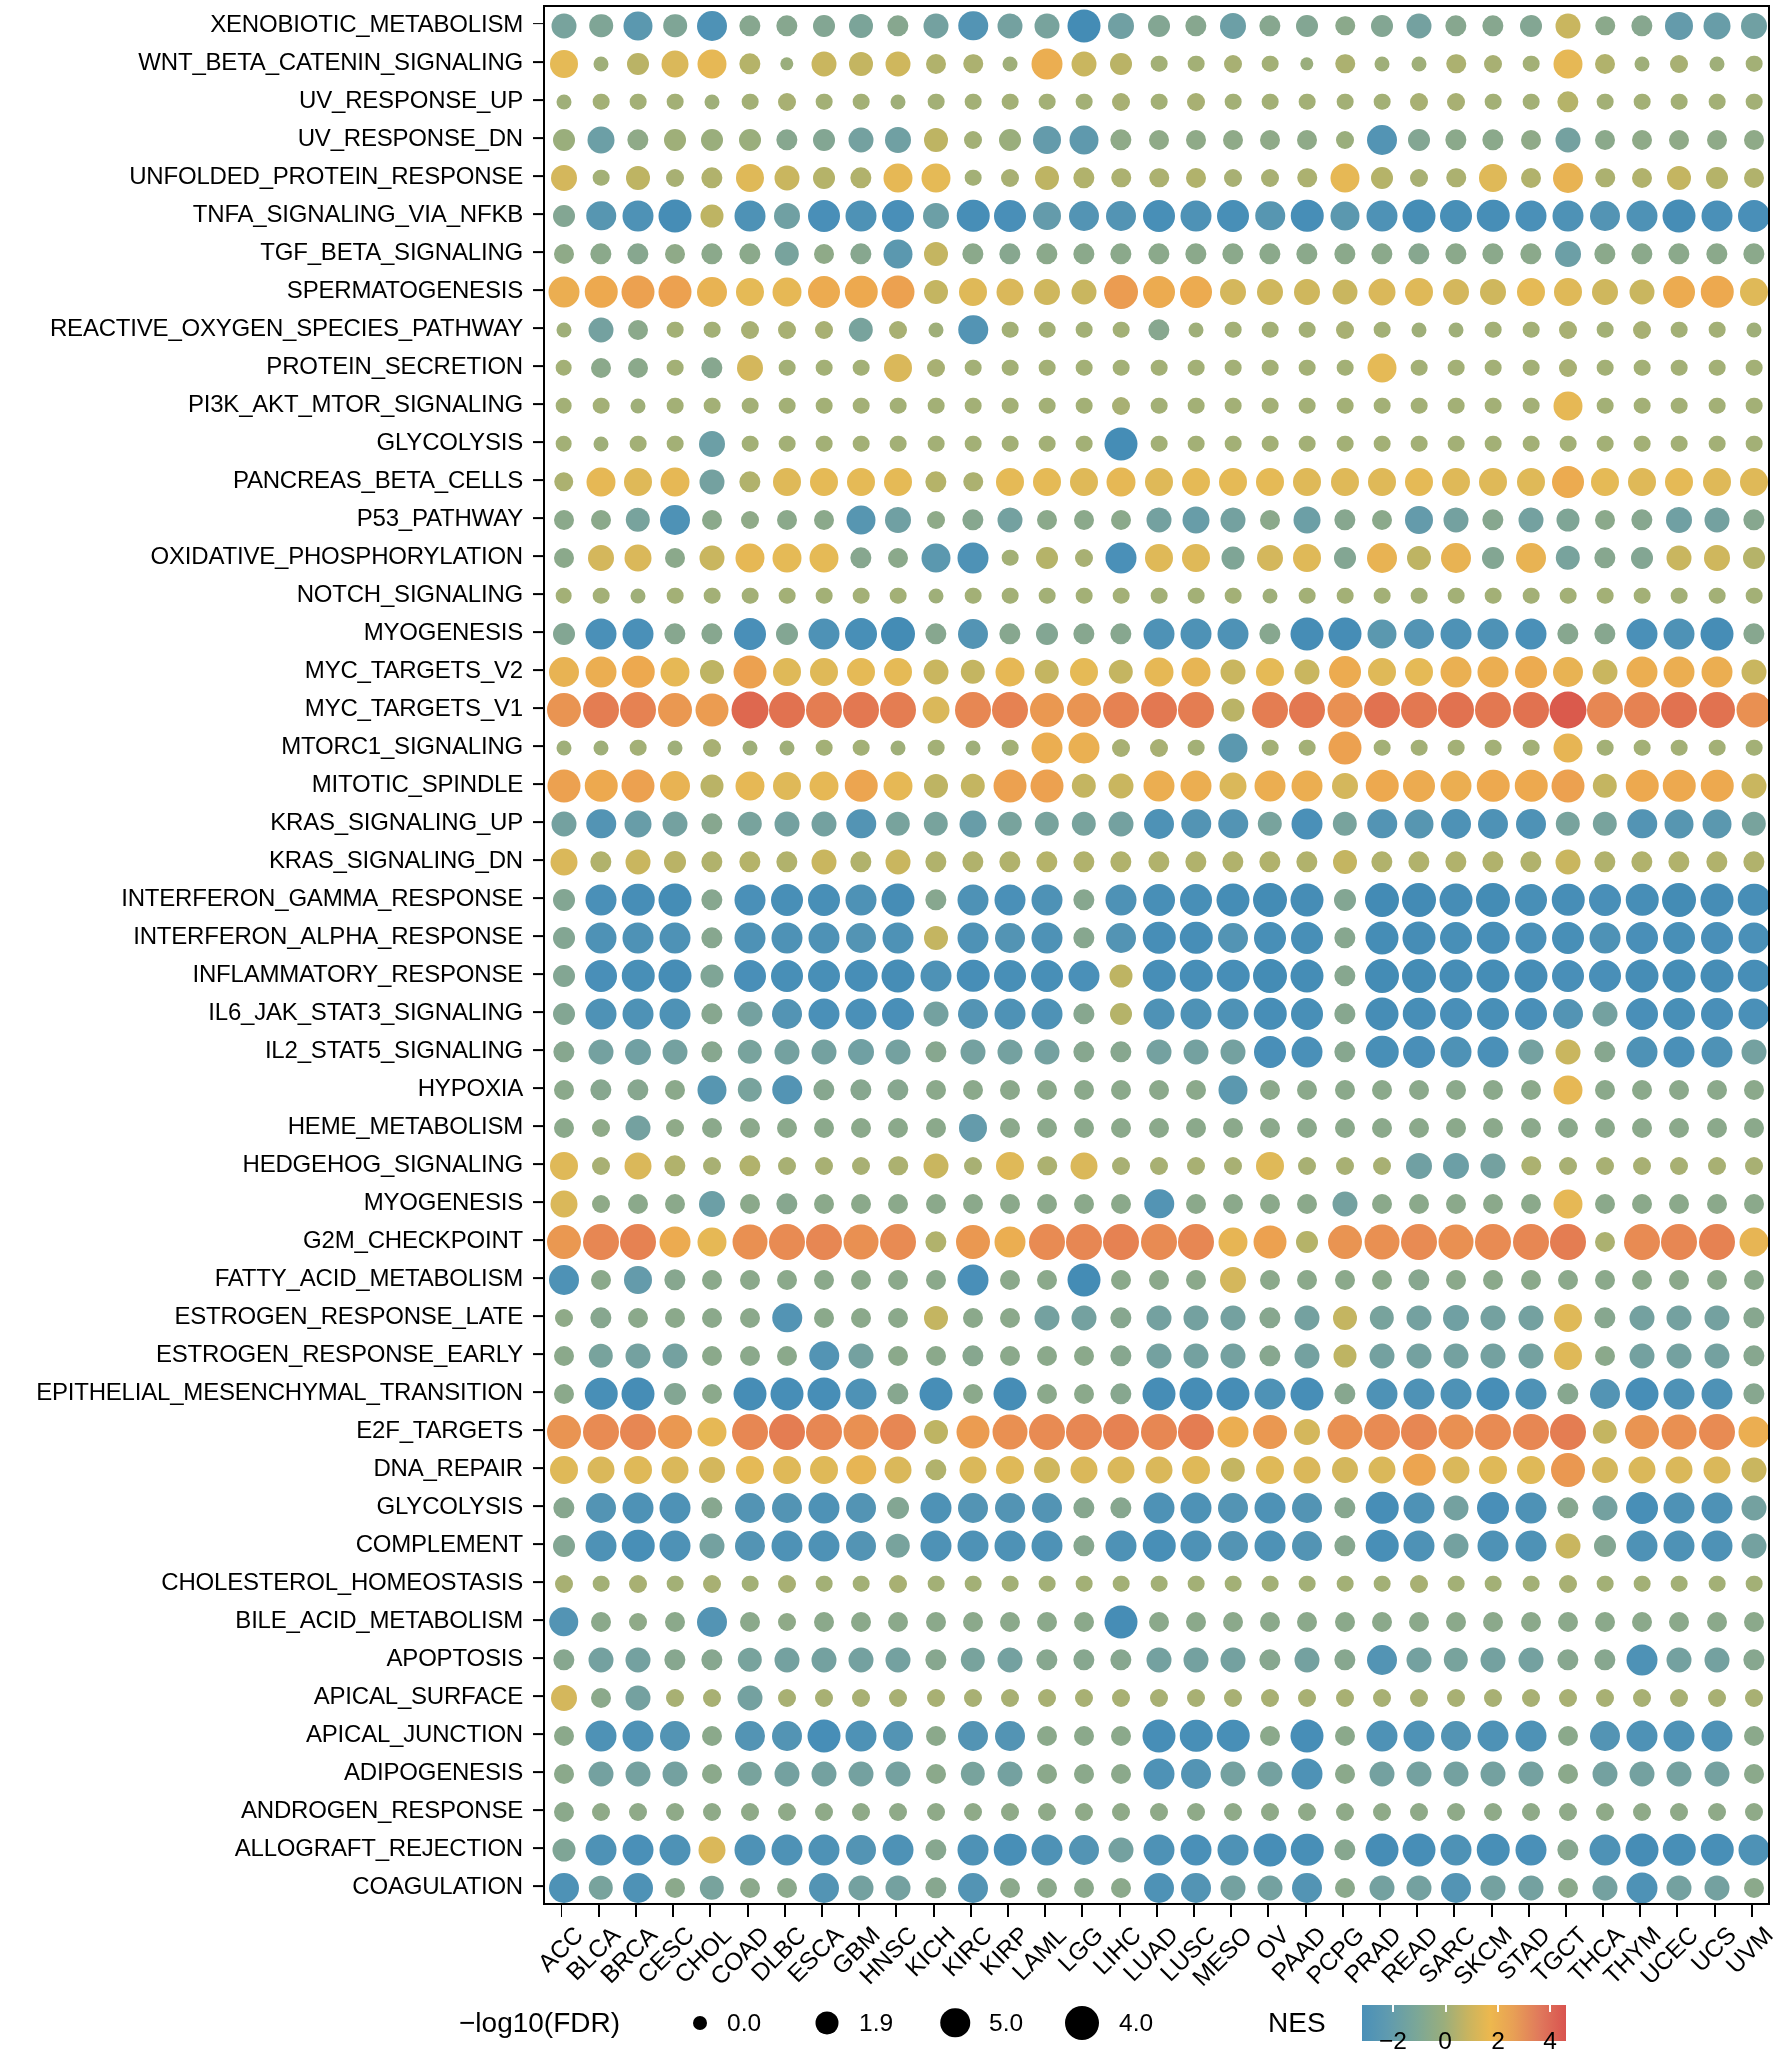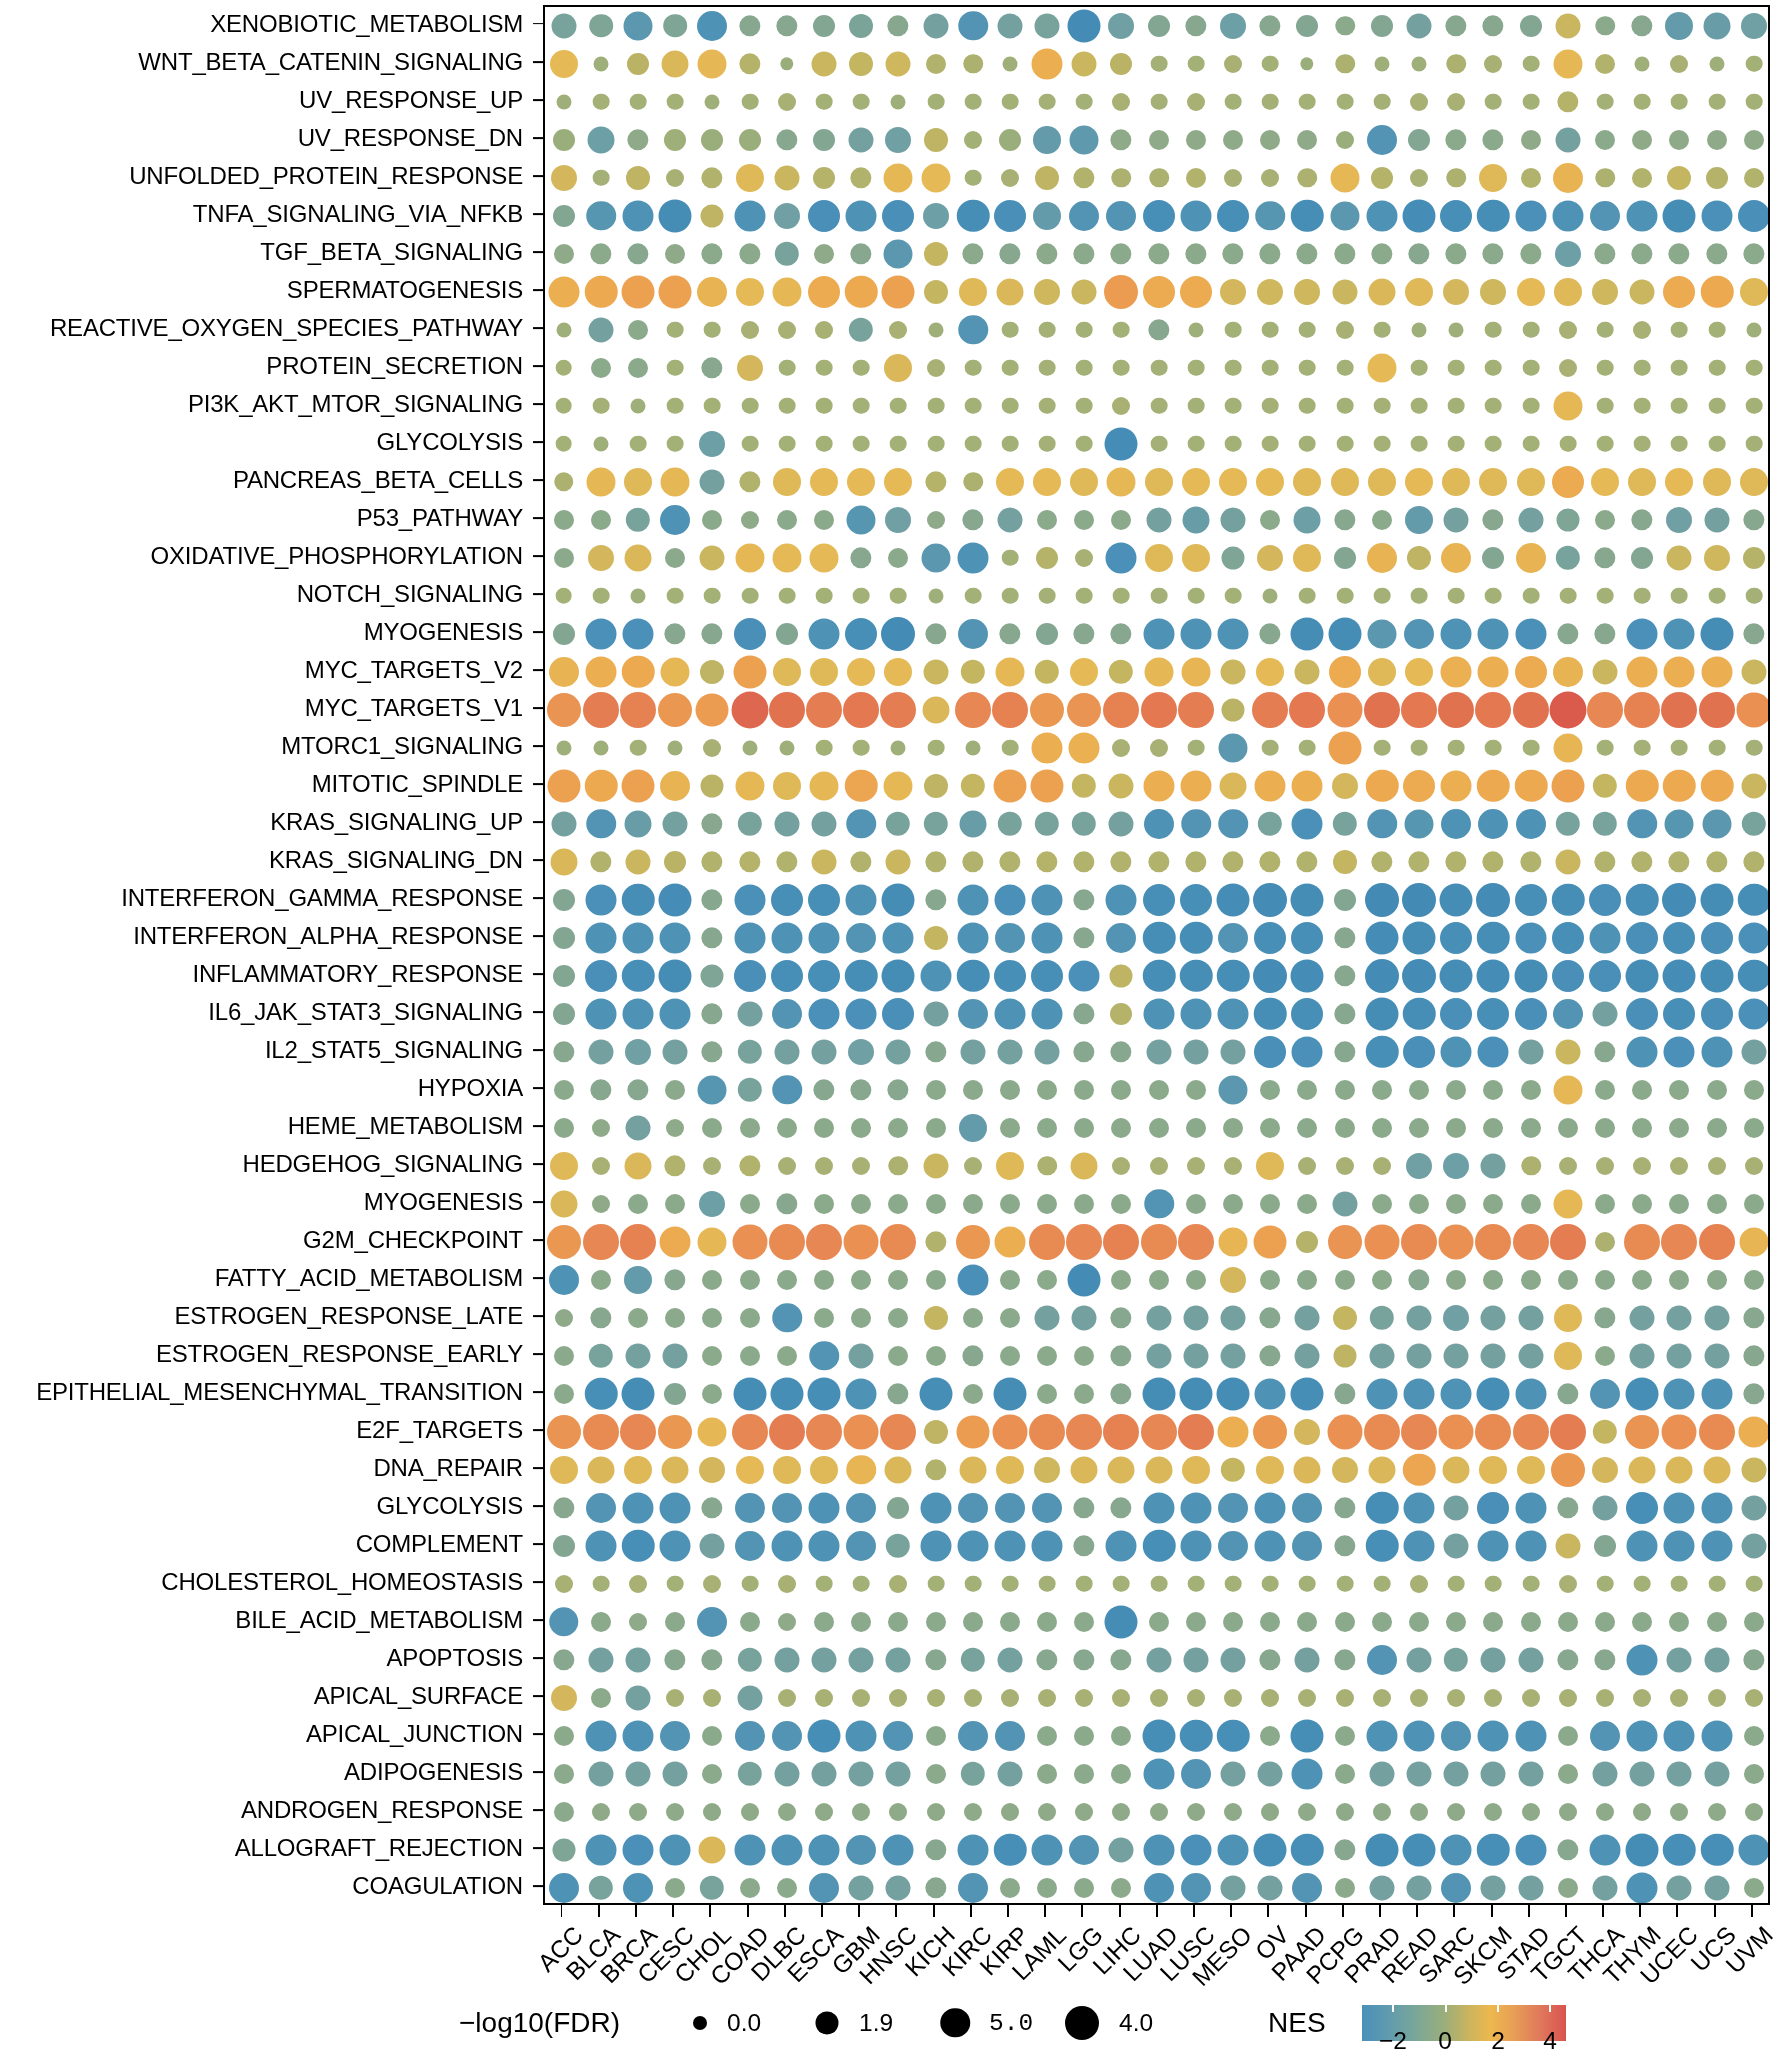--- a/index.html
+++ b/index.html
@@ -1914,21 +1914,21 @@
     </div>
 
   <div id="legend">
     <div class="leg-title" id="sizeTitle" style="left: 459px;">−log10(FDR)</div>
     <div id="sizeItems">
         <div class="leg-dot" style="left: 700px; width: 14px; height: 14px;"></div>
         <div class="leg-val" style="left: 727px;">0.0</div>
         <div class="leg-dot" style="left: 827px; width: 23px; height: 23px;"></div>
         <div class="leg-val" style="left: 859px;">1.9</div>
         <div class="leg-dot" style="left: 955px; width: 29.5px; height: 29.5px;"></div>
-        <div class="leg-val" style="left: 989px; font-family: Liberation Mono, monospace;">5.0</div>
+        <div class="leg-val" style="left: 989px;">5.0</div>
         <div class="leg-dot" style="left: 1082px; width: 34px; height: 34px;"></div>
         <div class="leg-val" style="left: 1119px;">4.0</div>
       </div>
     <div class="leg-title" id="colorTitle" style="left: 1268px;">NES</div>
     <div id="cbar" style="left: 1362px; width: 204px;"></div>
     <div id="cbarLabs">
         <div class="cbar-tick" style="left: 1392px; top: 17.3px; position: absolute;"></div>
         <div class="cbar-lab" style="left: 1393px;">−2</div>
         <div class="cbar-tick" style="left: 1445px; top: 17.3px; position: absolute;"></div>
         <div class="cbar-lab" style="left: 1445px;">0</div>

